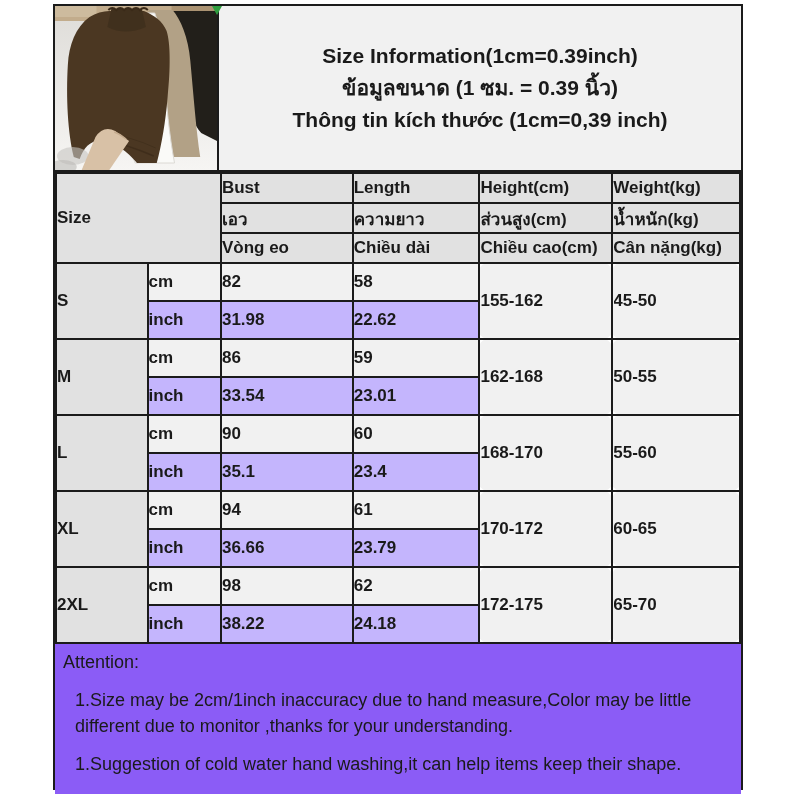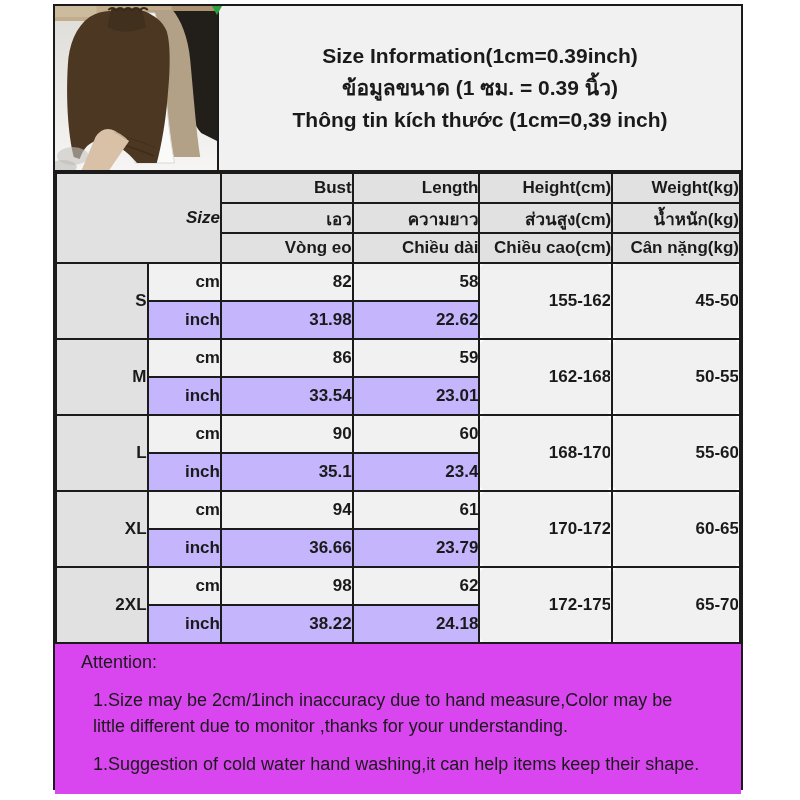--- a/index.html
+++ b/index.html
@@ -22,35 +22,35 @@
     border-top:9px solid #2f9e3f;border-left:5px solid transparent;border-right:5px solid transparent;
   }
   .title-box{
     flex:1;background:#f1f1f1;display:flex;flex-direction:column;
     align-items:center;justify-content:center;text-align:center;gap:6px;
   }
   .title-line{font-weight:bold;font-size:21px;line-height:26px;white-space:nowrap;}
   
   table.size-table{border-collapse:collapse;width:100%;table-layout:fixed;flex:0 0 auto;}
   table.size-table th,table.size-table td{
-    border:2px solid #1b1b1b;text-align:right;vertical-align:middle;
+    border:2px solid #1b1b1b;text-align:left;vertical-align:middle;
     padding:0;font-size:17px;font-weight:bold;overflow:hidden;white-space:nowrap;
   }
   .col-size{width:91px;} .col-unit{width:73px;} .col-bust{width:131px;}
   .col-length{width:126px;} .col-height{width:132px;} .col-weight{width:127px;}
   thead tr{height:30px;}
   tbody tr{height:38px;}
   .hdr{background:#e1e1e1;}
-  .size-big{background:#e1e1e1;font-size:34px;font-weight:bold;font-style:italic;}
+  .size-big{background:#e1e1e1;font-size:34px;font-weight:bold;}
   .size-label{background:#e1e1e1;font-size:20px;}
   .row-cm td{background:#f1f1f1;}
   .row-inch td{background:#c4b5fd;}
   td.merged{background:#f1f1f1;border-radius:9px;}
   
-  .attention{flex:1 1 auto;background:#d946ef;padding:5px 26px;box-sizing:border-box;}
+  .attention{flex:1 1 auto;background:#8b5cf6;padding:5px 8px;box-sizing:border-box;}
   .attention .att-heading{font-size:18px;line-height:26px;}
   .attention p{margin:12px;font-size:18px;line-height:26px;}
 </style>
 </head>
 <body>
 
 <div class="sheet">
 
   <div class="top-row">
     <div class="product-image">

